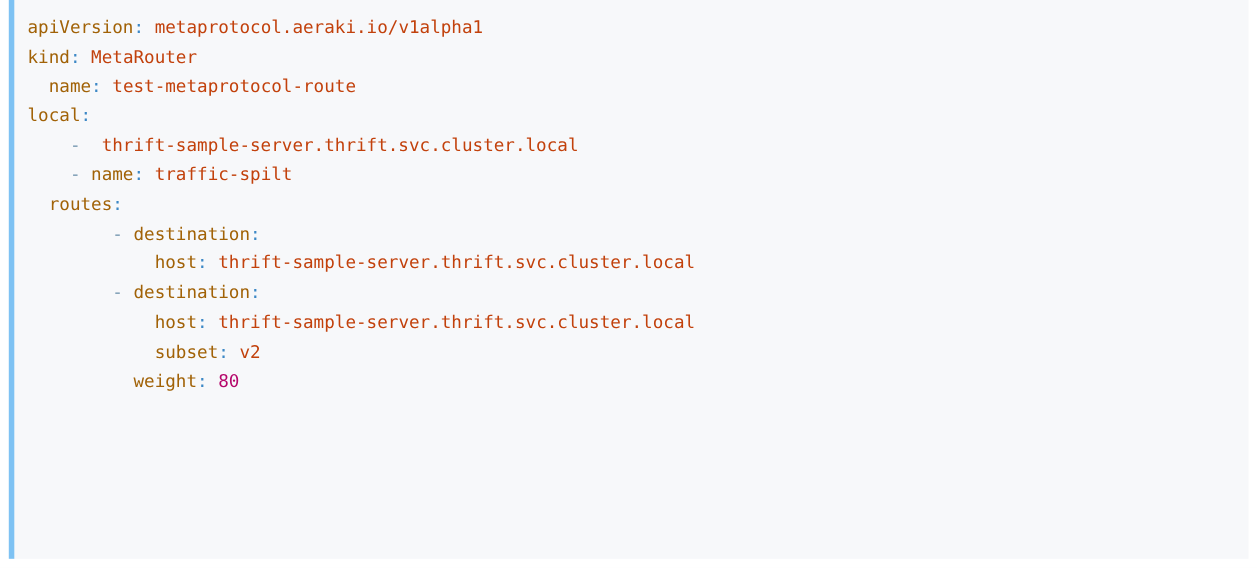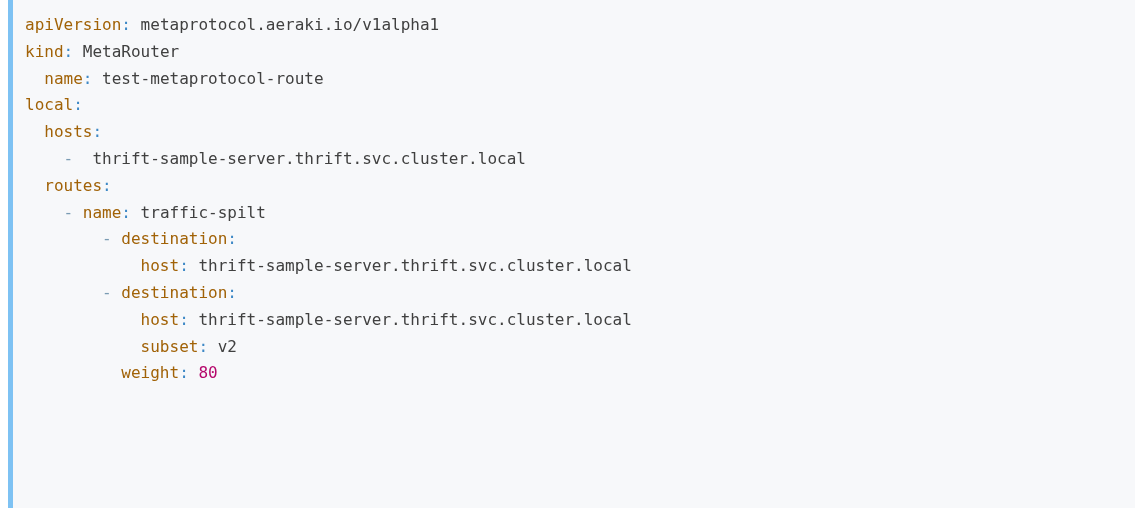--- a/index.html
+++ b/index.html
@@ -43,40 +43,39 @@
     line-height: 26.8px;
     font-size: 16px;
     white-space: pre;
     padding-left: 12px;
     letter-spacing: 0px;
   }
 
   
   .k    { color: #a16207; }  
   .p    { color: #3d88c6; }  
-  .v    { color: #404040; }  
+  .v    { color: #c2410c; }  
   .num  { color: #b5076b; }  
   .dash { color: #7a9bb3; }  
   .ind  { color: transparent; } 
 </style>
 </head>
 <body>
 
 <div id="page">
   <div class="code-block">
     <div class="code-inner" id="code-lines">
 
     <div class="line"><span class="k">apiVersion</span><span class="p">:</span><span class="ind"> </span><span class="v">metaprotocol.aeraki.io/v1alpha1</span></div>
         <div class="line"><span class="k">kind</span><span class="p">:</span><span class="ind"> </span><span class="v">MetaRouter</span></div>
         <div class="line"><span class="ind">  </span><span class="k">name</span><span class="p">:</span><span class="ind"> </span><span class="v">test-metaprotocol-route</span></div>
         <div class="line"><span class="k">local</span><span class="p">:</span></div>
-        <div class="line"><span class="ind">  </span><span class="k">hosts</span><span class="p">:</span></div>
         <div class="line"><span class="ind">    </span><span class="dash">- </span><span class="ind"> </span><span class="v">thrift-sample-server.thrift.svc.cluster.local</span></div>
+        <div class="line"><span class="ind">    </span><span class="dash">- </span><span class="k">name</span><span class="p">:</span><span class="ind"> </span><span class="v">traffic-spilt</span></div>
         <div class="line"><span class="ind">  </span><span class="k">routes</span><span class="p">:</span></div>
-        <div class="line"><span class="ind">    </span><span class="dash">- </span><span class="k">name</span><span class="p">:</span><span class="ind"> </span><span class="v">traffic-spilt</span></div>
         <div class="line"><span class="ind">        </span><span class="dash">- </span><span class="k">destination</span><span class="p">:</span></div>
         <div class="line"><span class="ind">            </span><span class="k">host</span><span class="p">:</span><span class="ind"> </span><span class="v">thrift-sample-server.thrift.svc.cluster.local</span></div>
         <div class="line"><span class="ind">        </span><span class="dash">- </span><span class="k">destination</span><span class="p">:</span></div>
         <div class="line"><span class="ind">            </span><span class="k">host</span><span class="p">:</span><span class="ind"> </span><span class="v">thrift-sample-server.thrift.svc.cluster.local</span></div>
         <div class="line"><span class="ind">            </span><span class="k">subset</span><span class="p">:</span><span class="ind"> </span><span class="v">v2</span></div>
         <div class="line"><span class="ind">          </span><span class="k">weight</span><span class="p">:</span><span class="ind"> </span><span class="num">80</span></div>
       </div>
   </div>
 </div>
 

